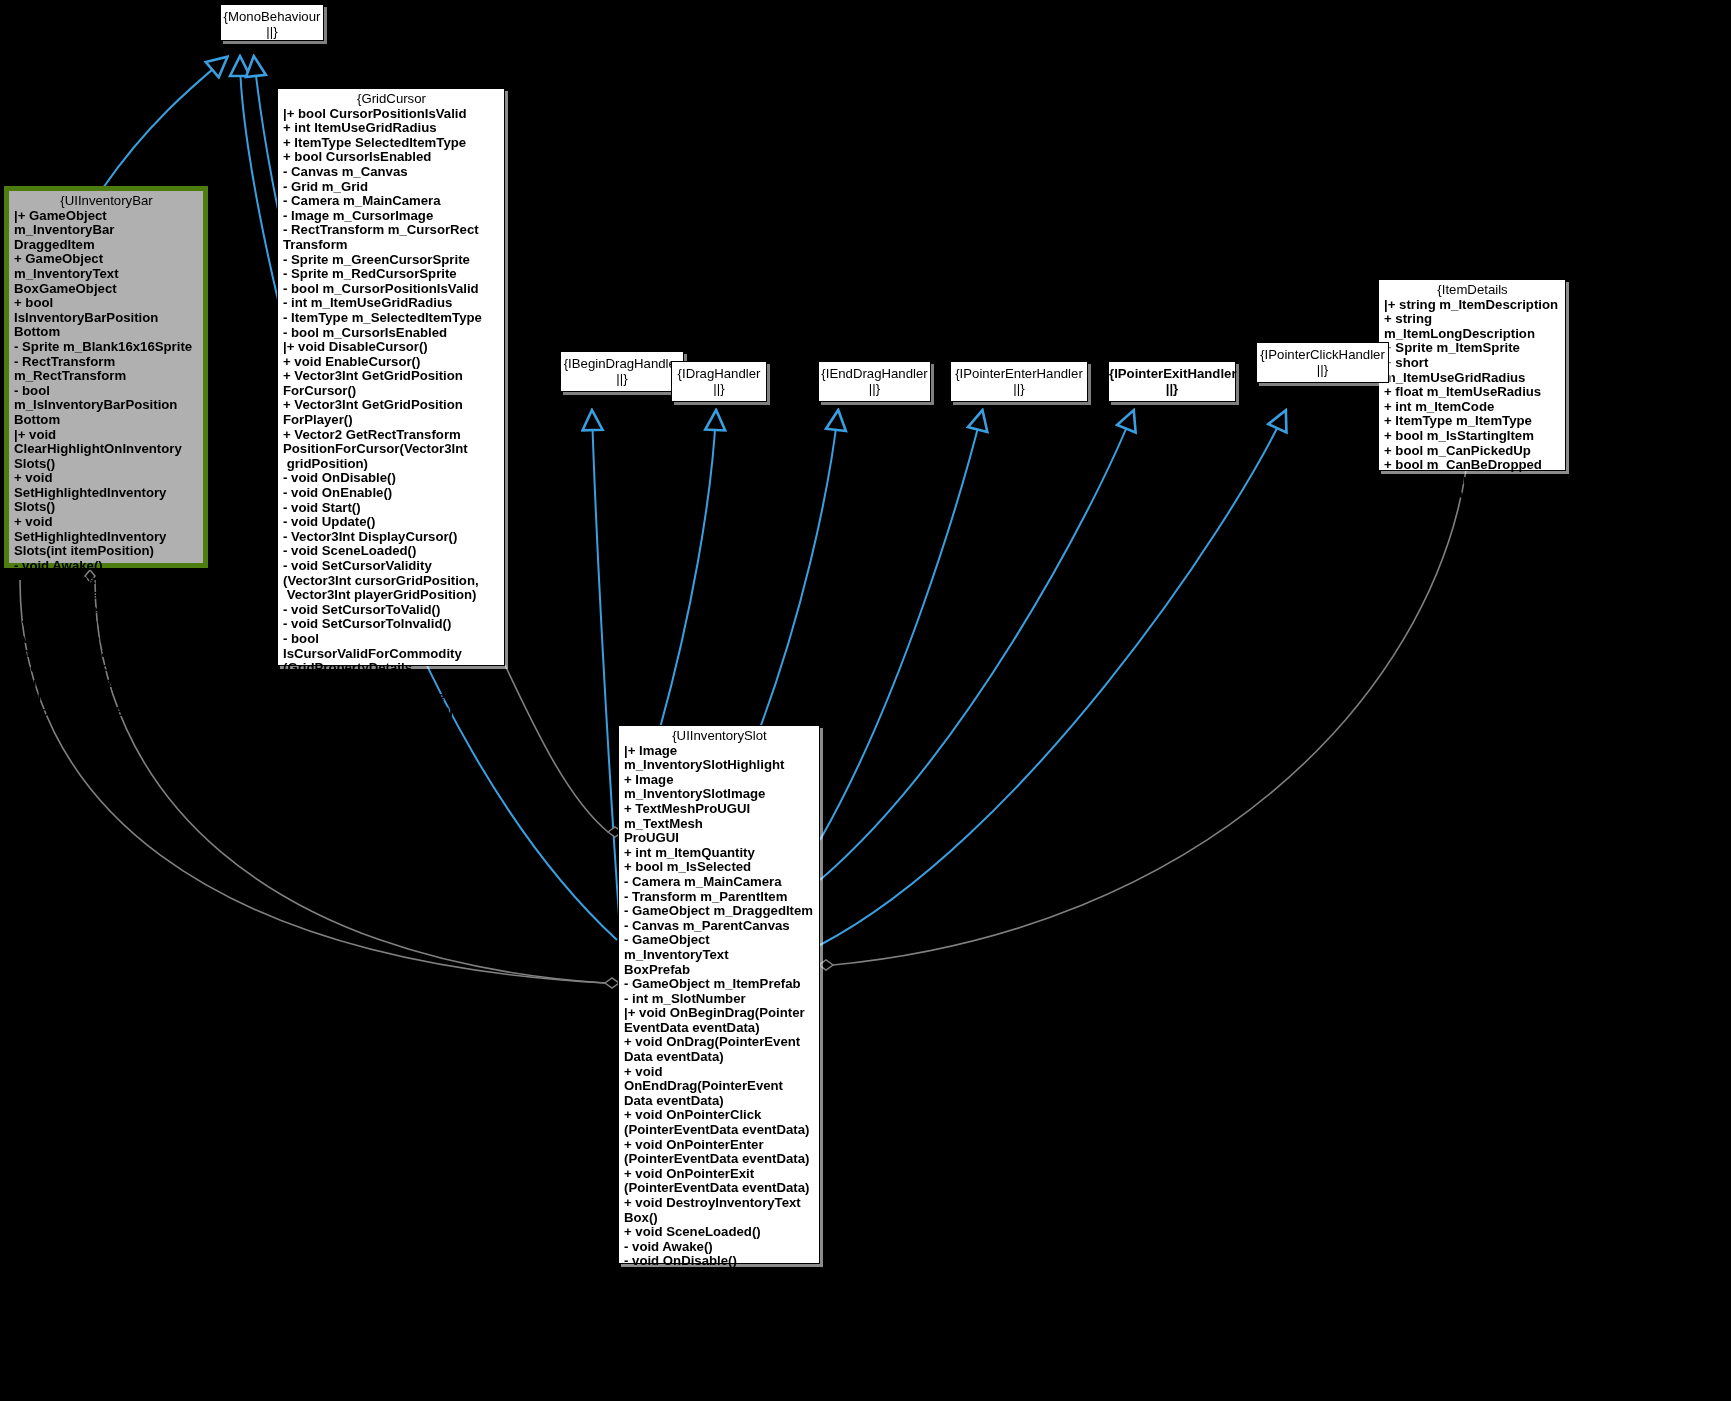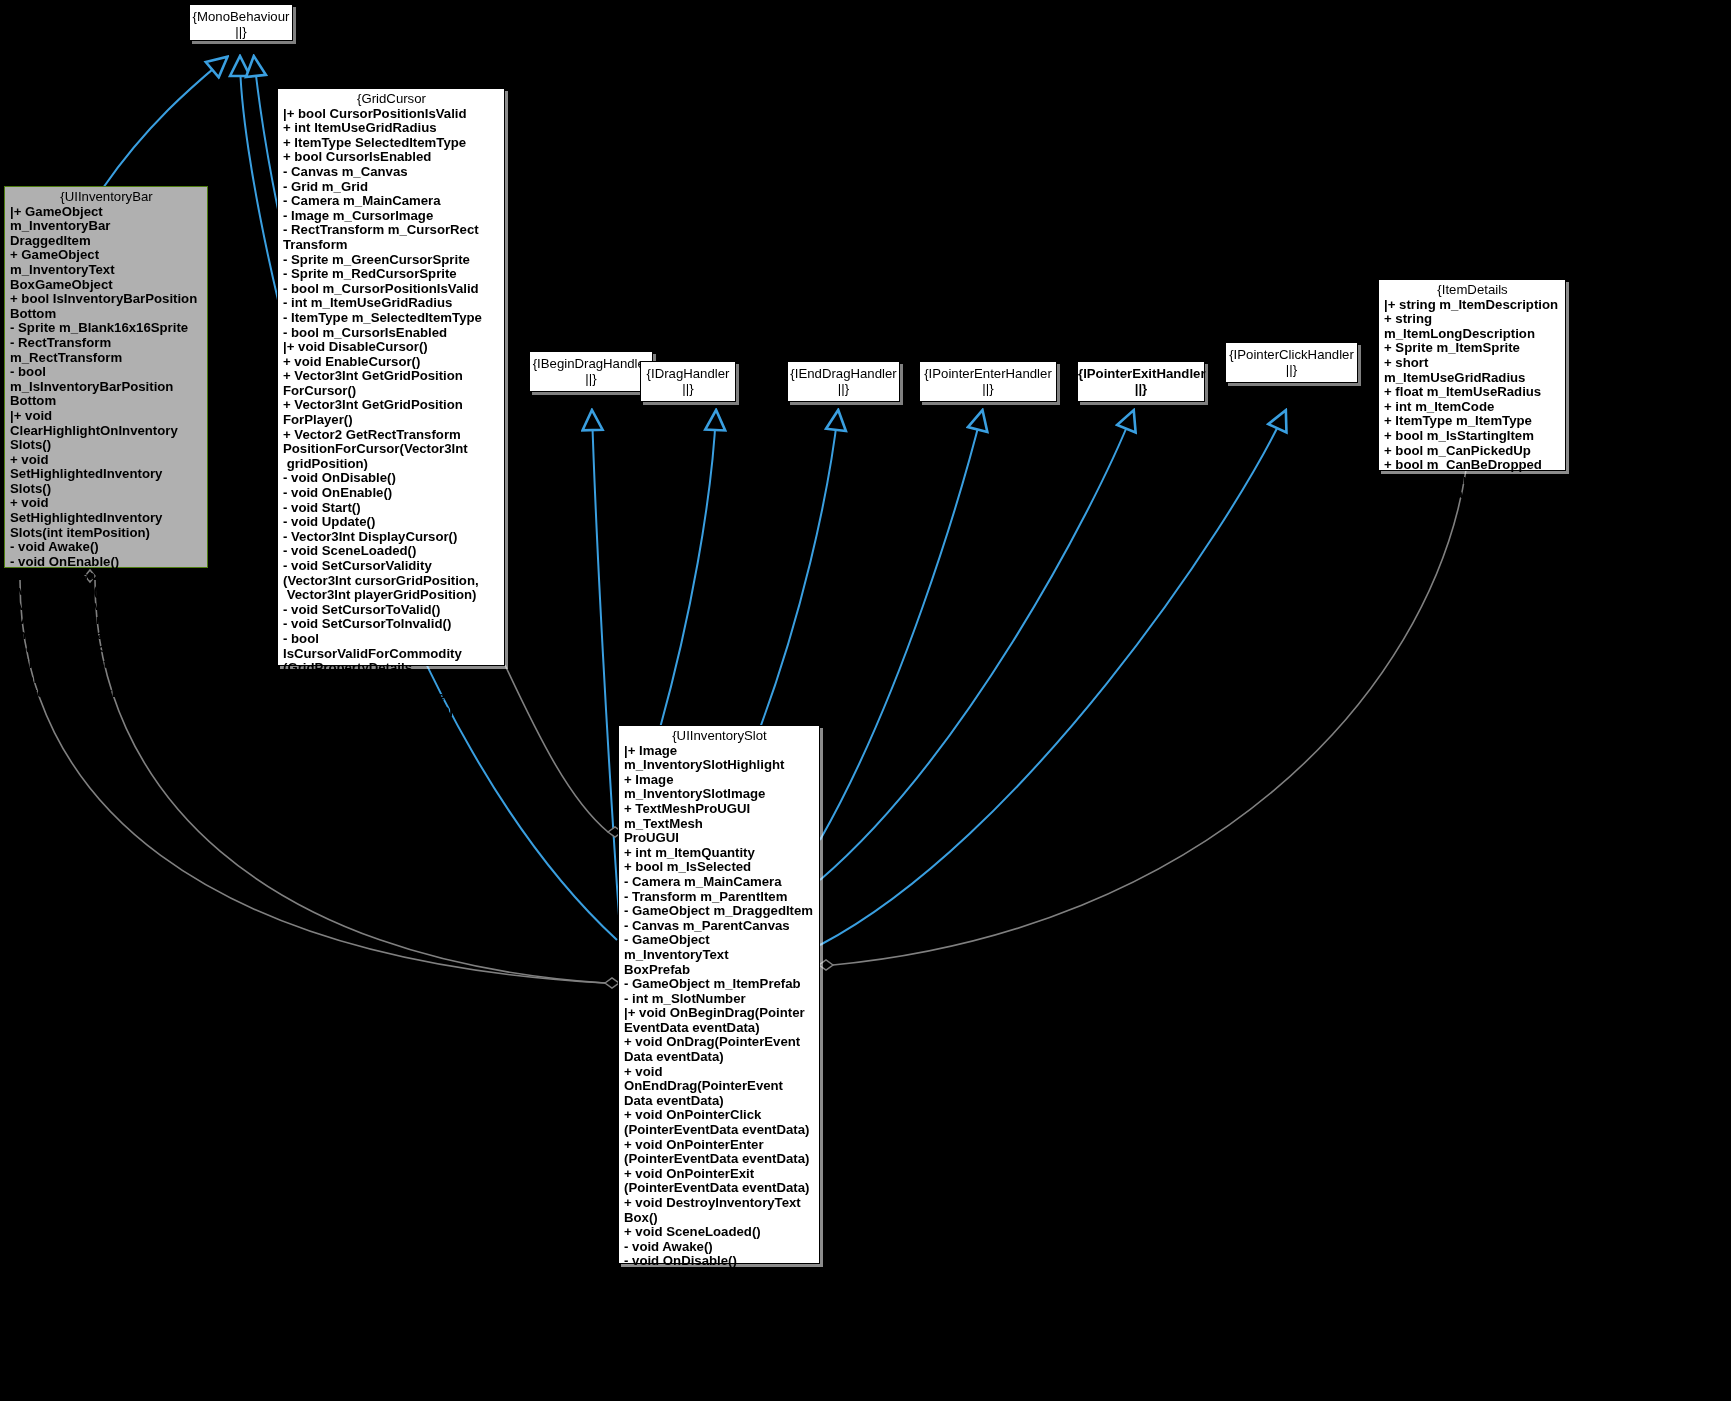--- a/index.html
+++ b/index.html
@@ -19,29 +19,30 @@
     font-size:13.2px;
     line-height:14.6px;
     z-index:5;
   }
   .node.shadow{ box-shadow:3px 3px 0 rgba(255,255,255,0.55); }
   .node .title{ text-align:center; white-space:pre-wrap; }
   .node .members{ white-space:pre-wrap;font-weight:bold; }
   .node .closer{ text-align:center; }
 
   
-  .node.grey{ background:#b0b0b0; border:1px solid #4d7c0f; }
+  .node.grey{ background:#b0b0b0; border:5px solid #4d7c0f; }
 
   
   .iface{
     position:absolute;background:#fff;border:1px solid #000;
     box-sizing:border-box;text-align:center;
     font-size:13.2px;line-height:15px;padding-top:4px;
     box-shadow:3px 3px 0 rgba(255,255,255,0.5);
     z-index:5;
+    margin-left:31px;
   }
 
   .pad{ padding:3px 4px 18px 5px; }
 </style>
 </head>
 <body>
 
 <div id="canvas">
 
   <svg class="edges" viewBox="0 0 1731 1401">

